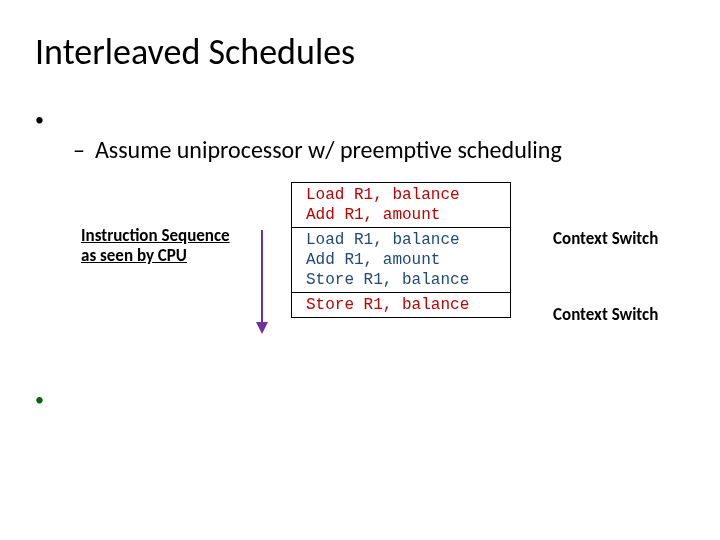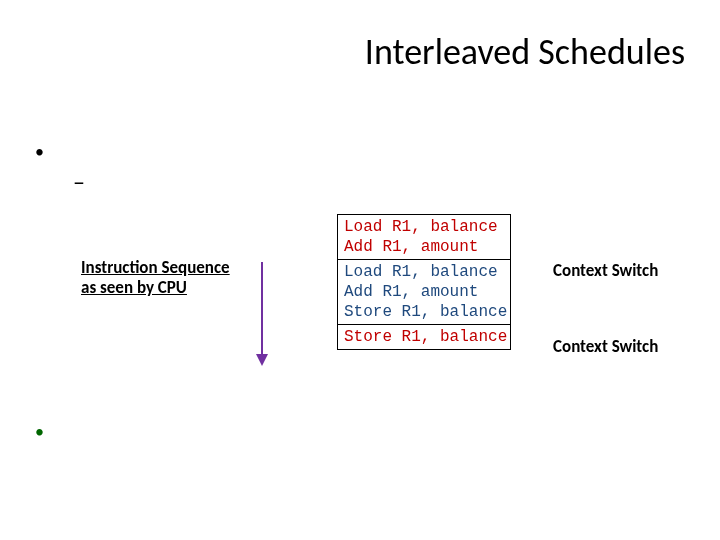--- a/index.html
+++ b/index.html
@@ -9,25 +9,25 @@
     background: #fff;
     font-family: Calibri, "Segoe UI", Arial, sans-serif;
     color: #000;
     position: relative;
     overflow: hidden;
   }
   .slide {
     padding: 20px 35px 20px 35px;
   }
   .title {
-    text-align: right;
+    text-align: left;
     font-size: 36px;
     font-weight: 400;
     margin-top: 10px;
-    margin-bottom: 60px;
+    margin-bottom: 28px;
   }
   .bullet-1 {
     display: flex;
     align-items: flex-start;
     font-size: 26px;
     margin-bottom: 4px;
   }
   .bullet-1 .dot {
     color: #000;
     font-size: 18px;
@@ -79,24 +79,23 @@
   .code-stack {
     position: absolute;
     left: 256px;
     top: 0;
     width: 220px;
   }
   .code-box {
     border: 1px solid #000;
     font-family: "Courier New", monospace;
     font-size: 16px;
-    padding: 2px 6px;
+    padding: 2px 14px;
     line-height: 1.25;
     white-space: nowrap;
-    margin-left: 46px;
   }
   .code-box.red { color: #c00000; }
   .code-box.blue { color: #1f497d; }
   .box-gap-neg { margin-top: -1px; }
   .right-annot {
     position: absolute;
     left: 490px;
     font-size: 17px;
     font-weight: 700;
     margin-left: 28px;
@@ -120,20 +119,21 @@
 
 <div class="slide">
   <h1 class="title">Interleaved Schedules</h1>
 
   <div class="bullet-1">
     <span class="dot">•</span>
   </div>
 
   <div class="bullet-2">
     <span class="dash">–</span>
+    <span>Assume uniprocessor w/ preemptive scheduling</span>
   </div>
 
   <div class="diagram-area">
     <div class="left-annot">Instruction Sequence as seen by CPU</div>
 
     <div class="arrow">
       <div class="arrow-line"></div>
       <div class="arrow-head"></div>
     </div>
 

